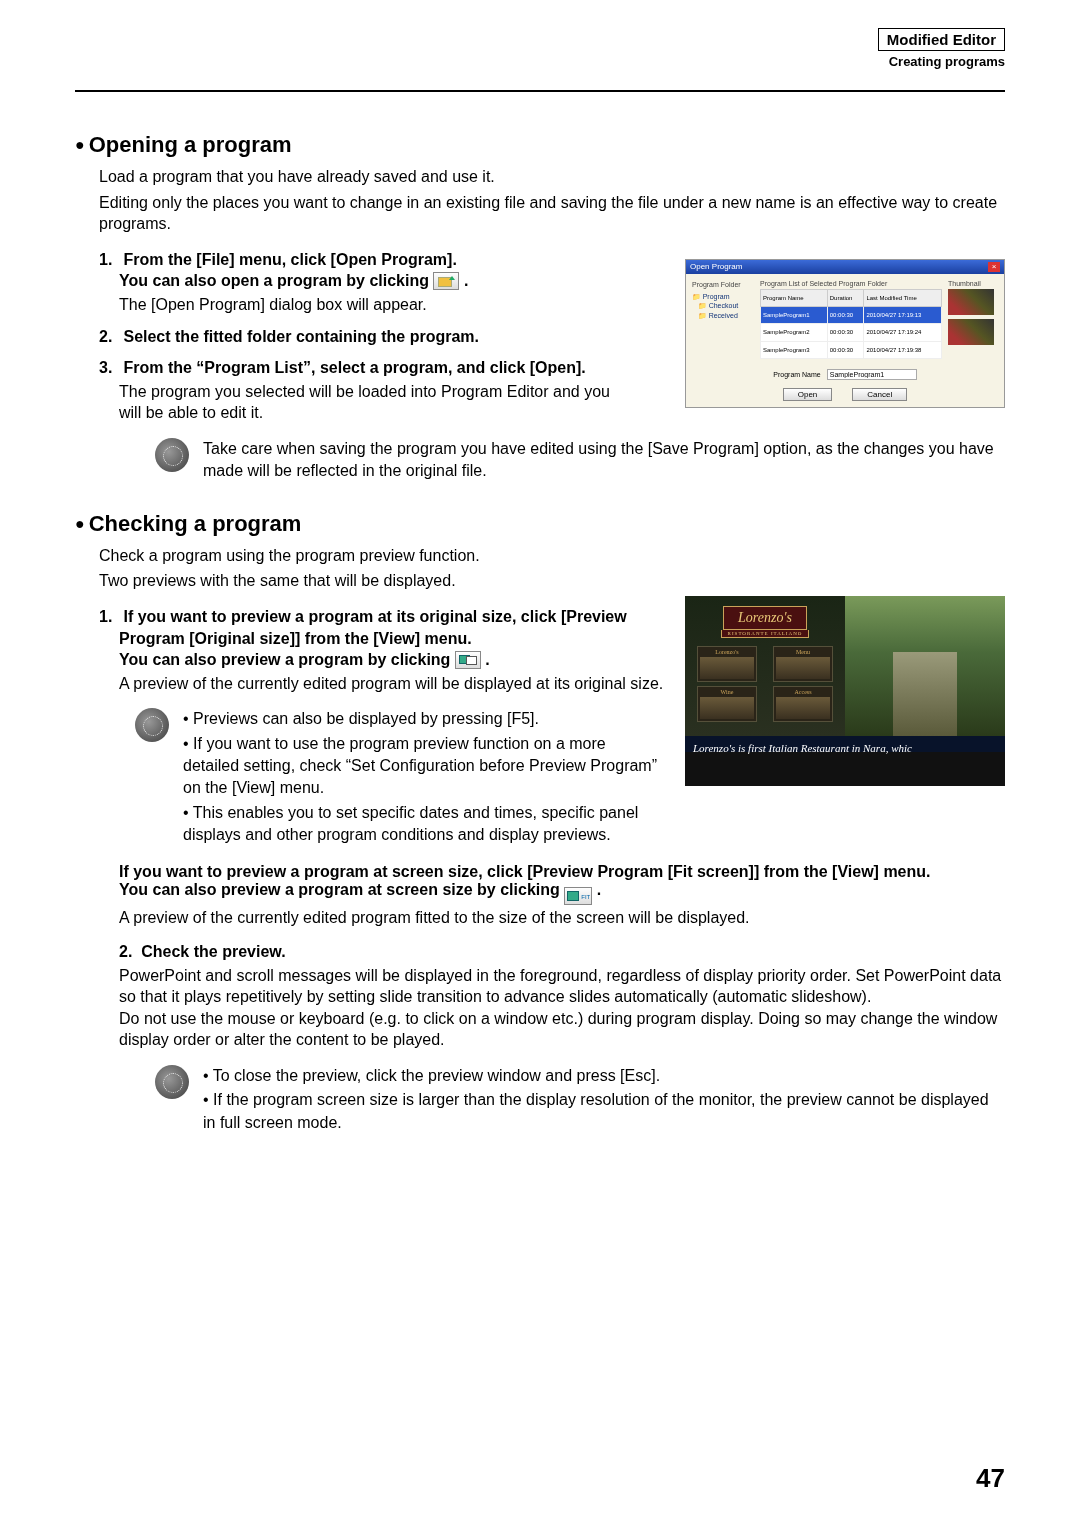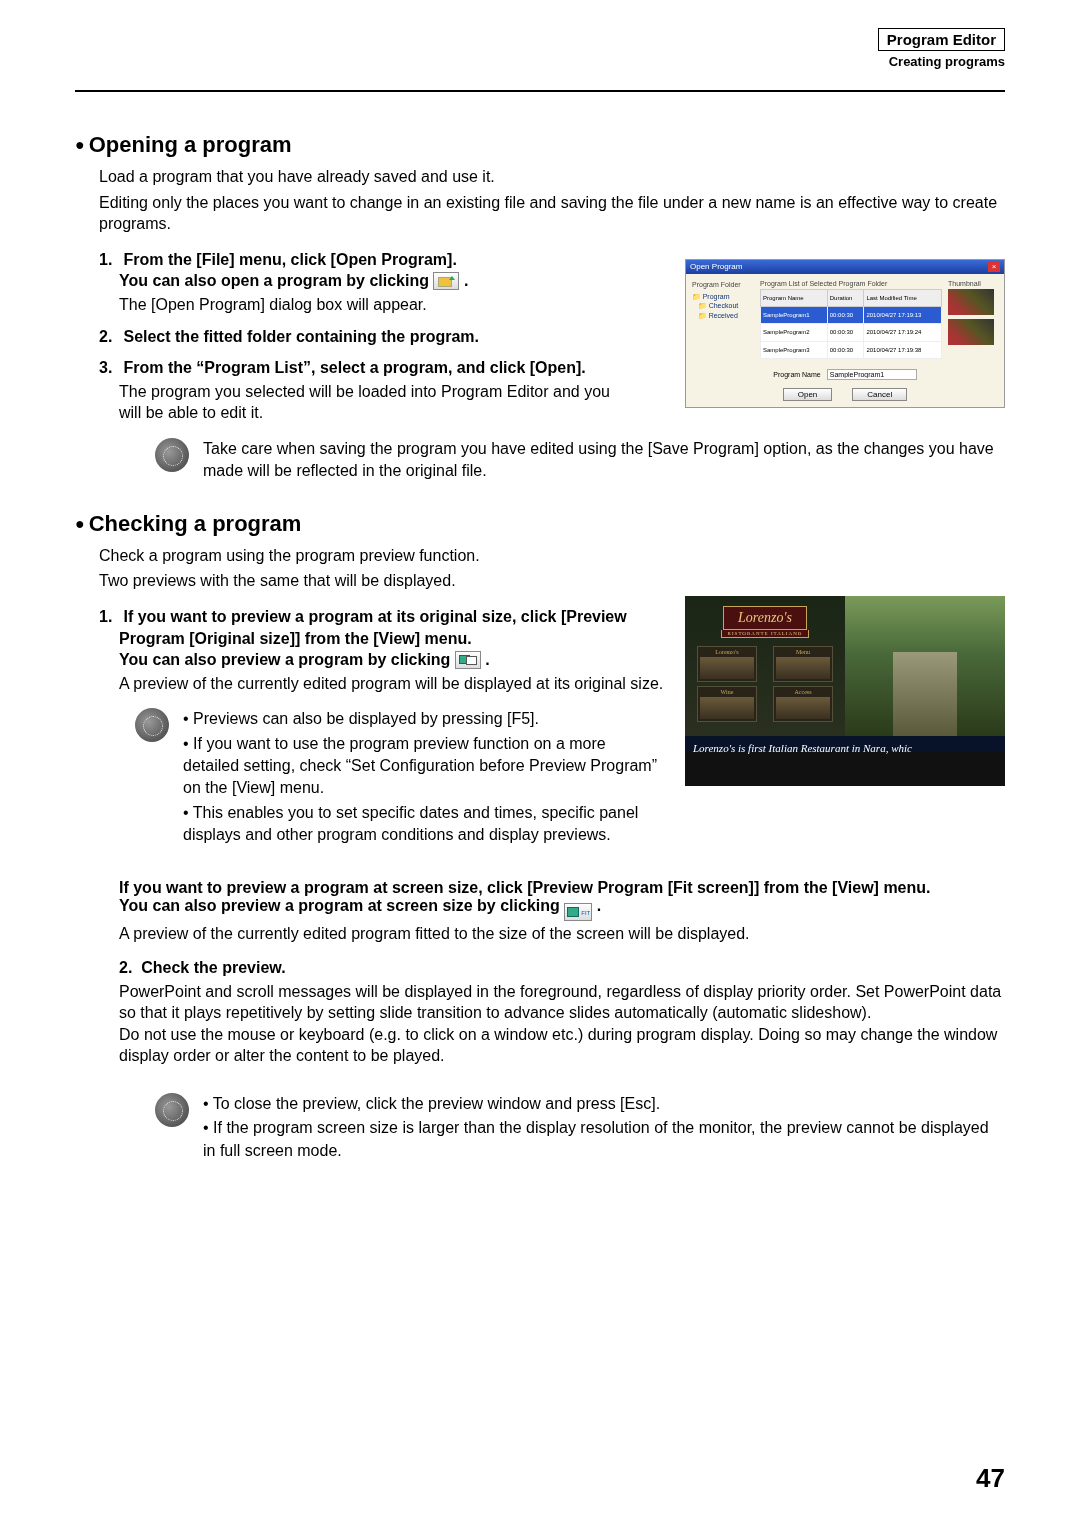--- a/index.html
+++ b/index.html
@@ -383,21 +383,21 @@
     font-size: 26px;
     font-weight: bold;
   }
 
   .indent-block { margin-left: 44px; }
 </style>
 </head>
 <body>
 
 <div class="header">
-  <div class="header-box">Program Editor</div>
+  <div class="header-box">Modified Editor</div>
   <div class="header-sub">Creating programs</div>
 </div>
 
 <div class="rule"></div>
 
 <h2 class="section">Opening a program</h2>
 <p class="body-text">Load a program that you have already saved and use it.</p>
 <p class="body-text">Editing only the places you want to change in an existing file and saving the file under a new name is an effective way to create programs.</p>
 
 <div class="two-col">
@@ -519,35 +519,35 @@
             <div class="th"><span>Access</span><div class="pic"></div></div>
           </div>
         </div>
         <div class="p-right"></div>
       </div>
       <div class="p-caption">Lorenzo's is first Italian Restaurant in Nara, whic</div>
     </div>
   </div>
 </div>
 
-<div class="indent-block" style="margin-top:30px;">
+<div class="indent-block" style="margin-top:14px;">
   <p>
     <b>If you want to preview a program at screen size, click [Preview Program [Fit screen]] from the [View] menu.</b><br>
     <b>You can also preview a program at screen size by clicking </b><span class="icon-fit">FIT</span><b> .</b>
   </p>
   <p class="step-body" style="margin-top:4px;">A preview of the currently edited program fitted to the size of the screen will be displayed.</p>
 </div>
 
 <div class="indent-block" style="margin-top:16px;">
   <p><b>2.&nbsp;&nbsp;</b><b>Check the preview.</b></p>
   <p style="margin-top:4px; white-space: pre-line; line-height:1.35;">PowerPoint and scroll messages will be displayed in the foreground, regardless of display priority order. Set PowerPoint data so that it plays repetitively by setting slide transition to advance slides automatically (automatic slideshow).
 Do not use the mouse or keyboard (e.g. to click on a window etc.) during program display. Doing so may change the window display order or alter the content to be played.</p>
 </div>
 
-<div class="note-row wide" style="margin-top:26px;">
+<div class="note-row wide" style="margin-top:14px;">
   <div class="note-icon"></div>
   <div class="note-text">
     <ul>
       <li>To close the preview, click the preview window and press [Esc].</li>
       <li>If the program screen size is larger than the display resolution of the monitor, the preview cannot be displayed in full screen mode.</li>
     </ul>
   </div>
 </div>
 
 <div class="page-num">47</div>

